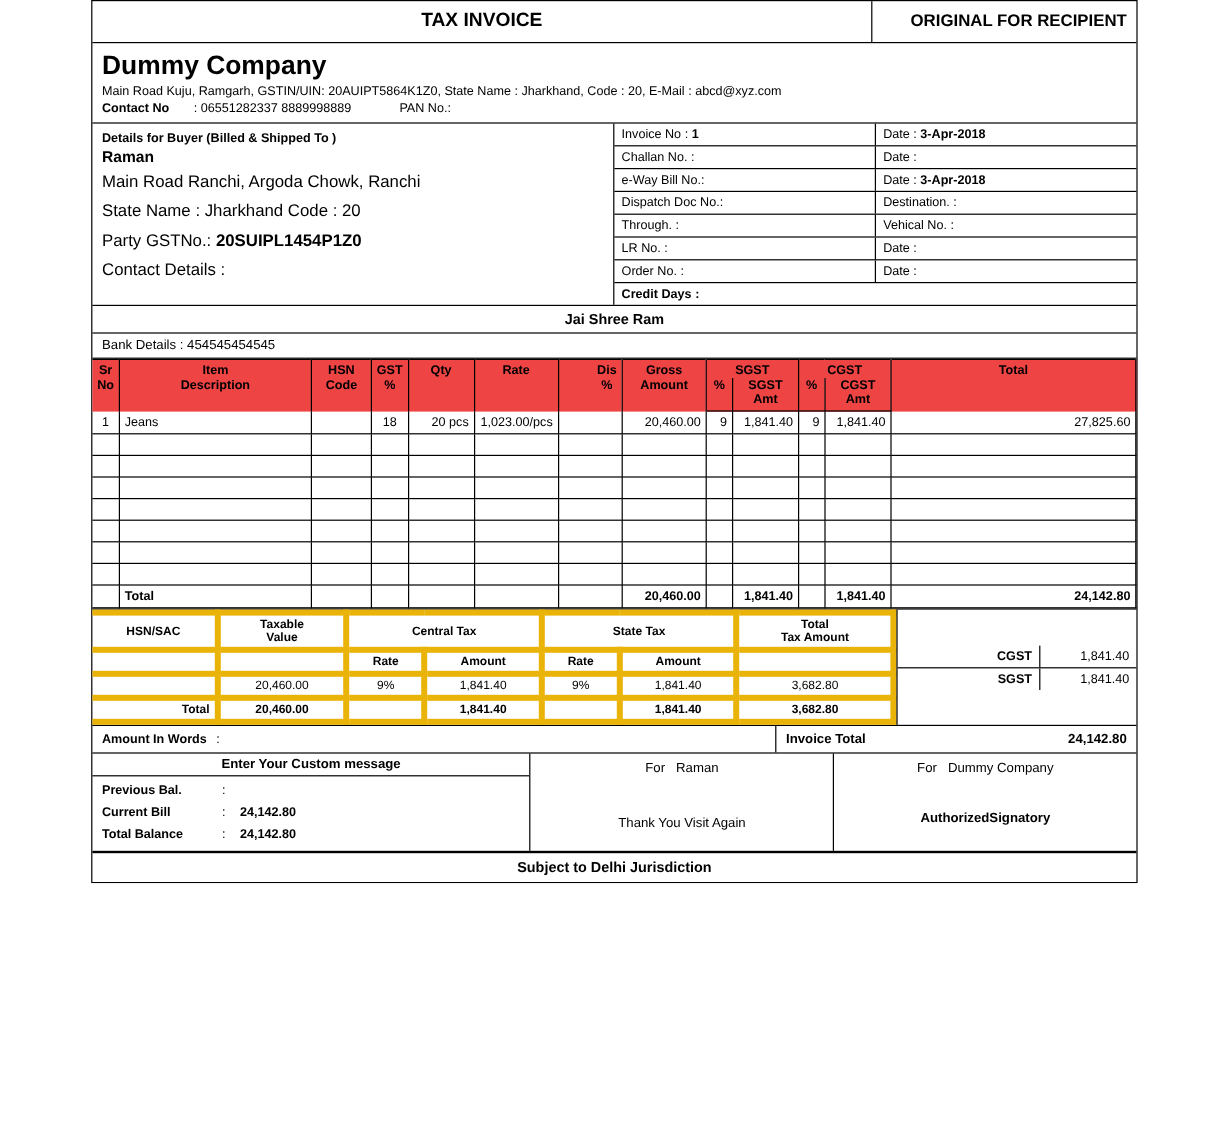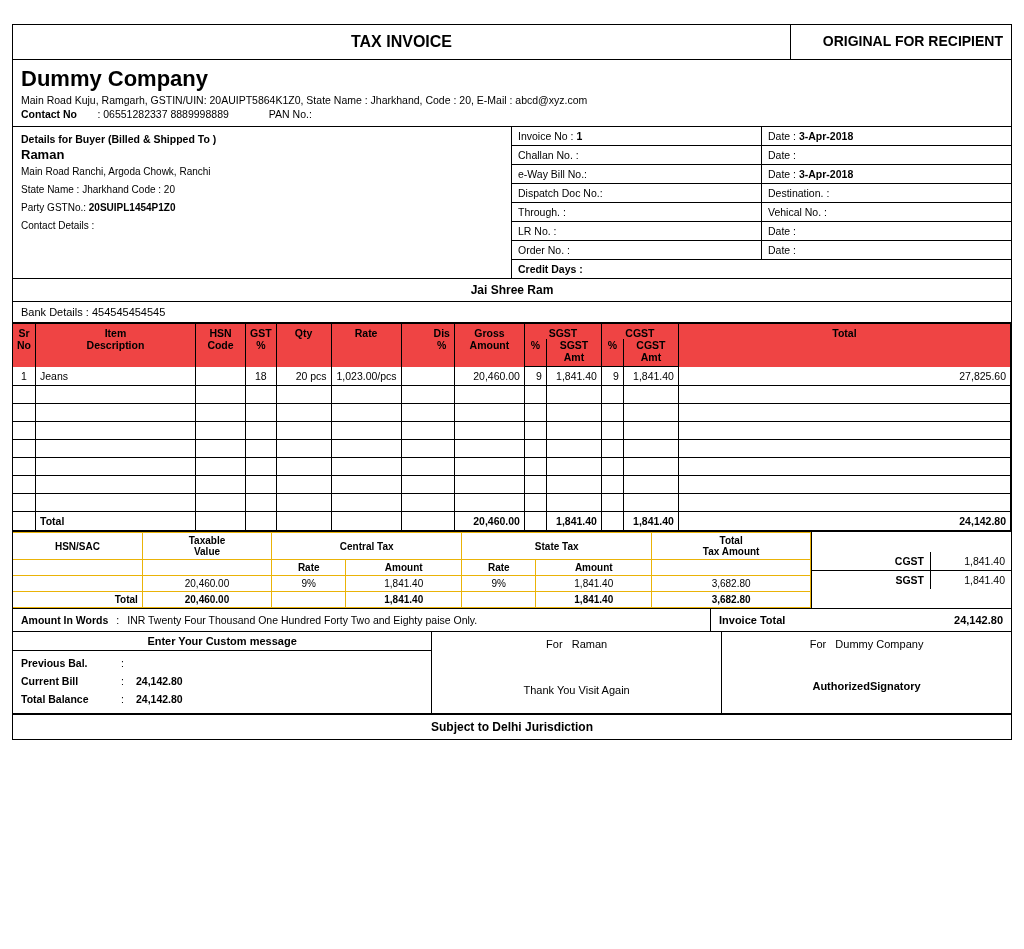--- a/index.html
+++ b/index.html
@@ -3,22 +3,22 @@
   <meta charset="utf-8">
   <style>
     * { margin: 0; padding: 0; box-sizing: border-box; }
     body {
       font-family: Arial, sans-serif;
       font-size: 11px;
       background: #fff;
       color: #000;
     }
     .invoice-wrapper {
-      width: 1000px;
-      margin: 24px auto;
+      width: 872px;
+      margin: 0 auto;
       border: 1.5px solid #000;
     }
     .header-row {
       display: flex;
       border-bottom: 1.5px solid #000;
     }
     .header-title {
       flex: 1;
       text-align: center;
       font-size: 16px;
@@ -65,21 +65,21 @@
     .buyer-label {
       font-size: 10.5px;
       font-weight: bold;
     }
     .buyer-name {
       font-size: 13px;
       font-weight: bold;
       margin-top: 2px;
     }
     .buyer-info {
-      font-size: 10px;
+      font-size: 14px;
       margin-top: 2px;
       line-height: 1.6;
     }
     .invoice-details-section {
       flex: 1;
     }
     .inv-row {
       display: flex;
       border-bottom: 1px solid #000;
     }
@@ -152,21 +152,21 @@
     }
     
     .hsn-summary {
       border-bottom: 1.5px solid #000;
     }
     .hsn-table {
       width: 100%;
       border-collapse: collapse;
     }
     .hsn-table td, .hsn-table th {
-      border: 1px solid #eab308;
+      border: 5px solid #eab308;
       padding: 2px 4px;
       font-size: 10px;
       text-align: center;
     }
     .hsn-table td:first-child, .hsn-table th:first-child {
       border-left: none;
     }
     .hsn-row-wrapper {
       display: flex;
     }
@@ -628,21 +628,20 @@
           <div class="hsn-right-value">1,841.40</div>
         </div>
       </div>
     </div>
   </div>
 
   <div class="amount-words-section">
     <div class="amount-words-left">
       <span class="amount-words-label">Amount In Words</span>
       <span>:</span>
-      <span>INR Twenty Four Thousand One Hundred Forty Two and Eighty paise  Only.</span>
     </div>
     <div class="amount-words-right">
       <span>Invoice Total</span>
       <span>24,142.80</span>
     </div>
   </div>
 
   <div class="custom-sig-section">
     <div class="custom-msg-block">
       <div class="custom-msg-title">Enter Your Custom message</div>

